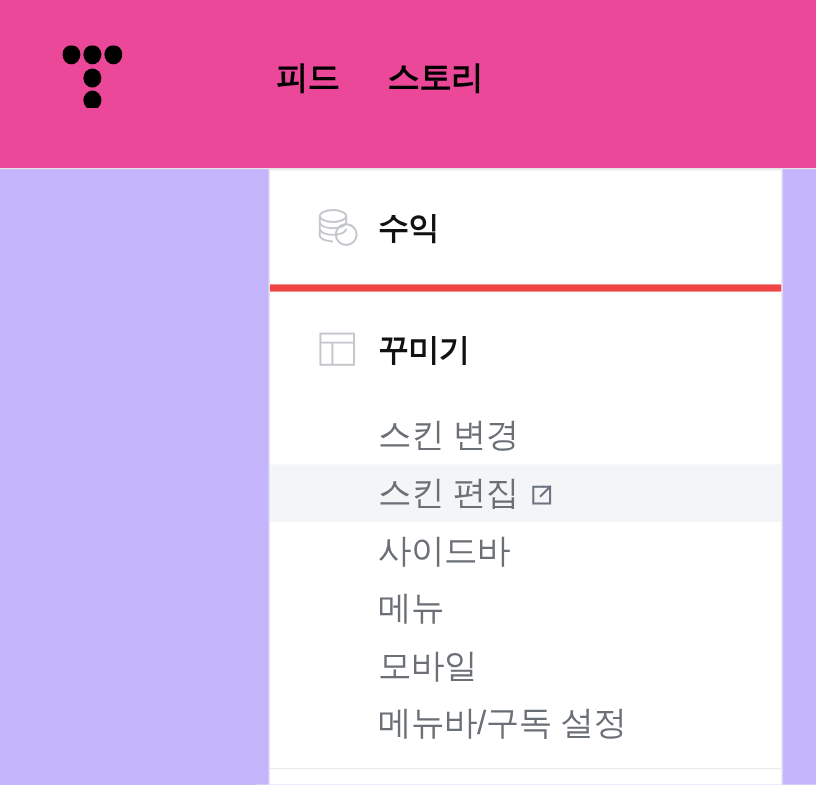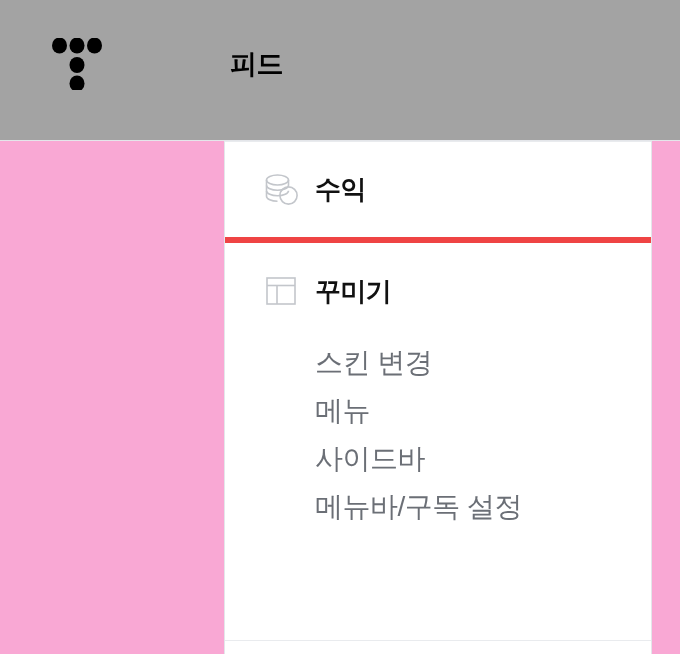--- a/index.html
+++ b/index.html
@@ -23,21 +23,21 @@
     background: #f1f2f4;
   }
 
   
   .header {
     position: absolute;
     left: 0;
     top: 0;
     width: 680px;
     height: 141px;
-    background: #a3a3a3;
+    background: #ec4899;
     border-bottom: 1px solid #e4e6ea;
     box-sizing: border-box;
   }
 
   .logo {
     position: absolute;
     left: 52px;
     top: 38px;
     width: 50px;
     height: 52px;
@@ -62,21 +62,21 @@
     white-space: nowrap;
   }
 
   
   .body-area {
     position: absolute;
     left: 0;
     top: 141px;
     width: 680px;
     height: 513px;
-    background: #f9a8d4;
+    background: #c4b5fd;
   }
 
   .panel {
     position: absolute;
     left: 224px;
     top: 0;
     width: 428px;
     height: 513px;
     background: #ffffff;
     border-left: 1px solid #e4e6ea;
@@ -186,20 +186,21 @@
         <ellipse class="dot" cx="7.5" cy="7.5" rx="7.5" ry="8"></ellipse>
         <ellipse class="dot" cx="25" cy="7.5" rx="7.5" ry="8"></ellipse>
         <ellipse class="dot" cx="42.5" cy="7.5" rx="7.5" ry="8"></ellipse>
         <ellipse class="dot" cx="25" cy="27" rx="7.5" ry="8"></ellipse>
         <ellipse class="dot" cx="25" cy="45.5" rx="7.5" ry="8"></ellipse>
       </svg>
     </div>
 
     <nav class="gnb">
       <span class="gnb-item">피드</span>
+      <span class="gnb-item">스토리</span>
     </nav>
 
   </div>
 
   <div class="body-area">
 
     <div class="panel">
       <div class="panel-top-rule"></div>
 
       <div class="section">
@@ -228,29 +229,42 @@
           </span>
           <span class="section-title">꾸미기</span>
         </div>
 
         <div class="submenu">
 
           <div class="submenu-item">
             <span>스킨 변경</span>
           </div>
 
+          <div class="submenu-item selected">
+            <span>스킨 편집</span>
+            <span class="ext-icon">
+              <svg viewBox="0 0 19 19" width="19" height="19" aria-hidden="true">
+                <path class="ext-stroke" d="M10.4 2.6H2.4v14h14v-8"></path>
+                <path class="ext-stroke" d="M11.4 2.6h5v5"></path>
+                <line class="ext-stroke" x1="8.6" y1="10.4" x2="16.4" y2="2.6"></line>
+              </svg>
+            </span>
+          </div>
+
+          <div class="submenu-item">
+            <span>사이드바</span>
+          </div>
 
           <div class="submenu-item">
             <span>메뉴</span>
           </div>
 
           <div class="submenu-item">
-            <span>사이드바</span>
-          </div>
-
+            <span>모바일</span>
+          </div>
 
           <div class="submenu-item">
             <span>메뉴바/구독 설정</span>
           </div>
 
         </div>
       </div>
 
       <div class="bottom-rule"></div>
     </div>

